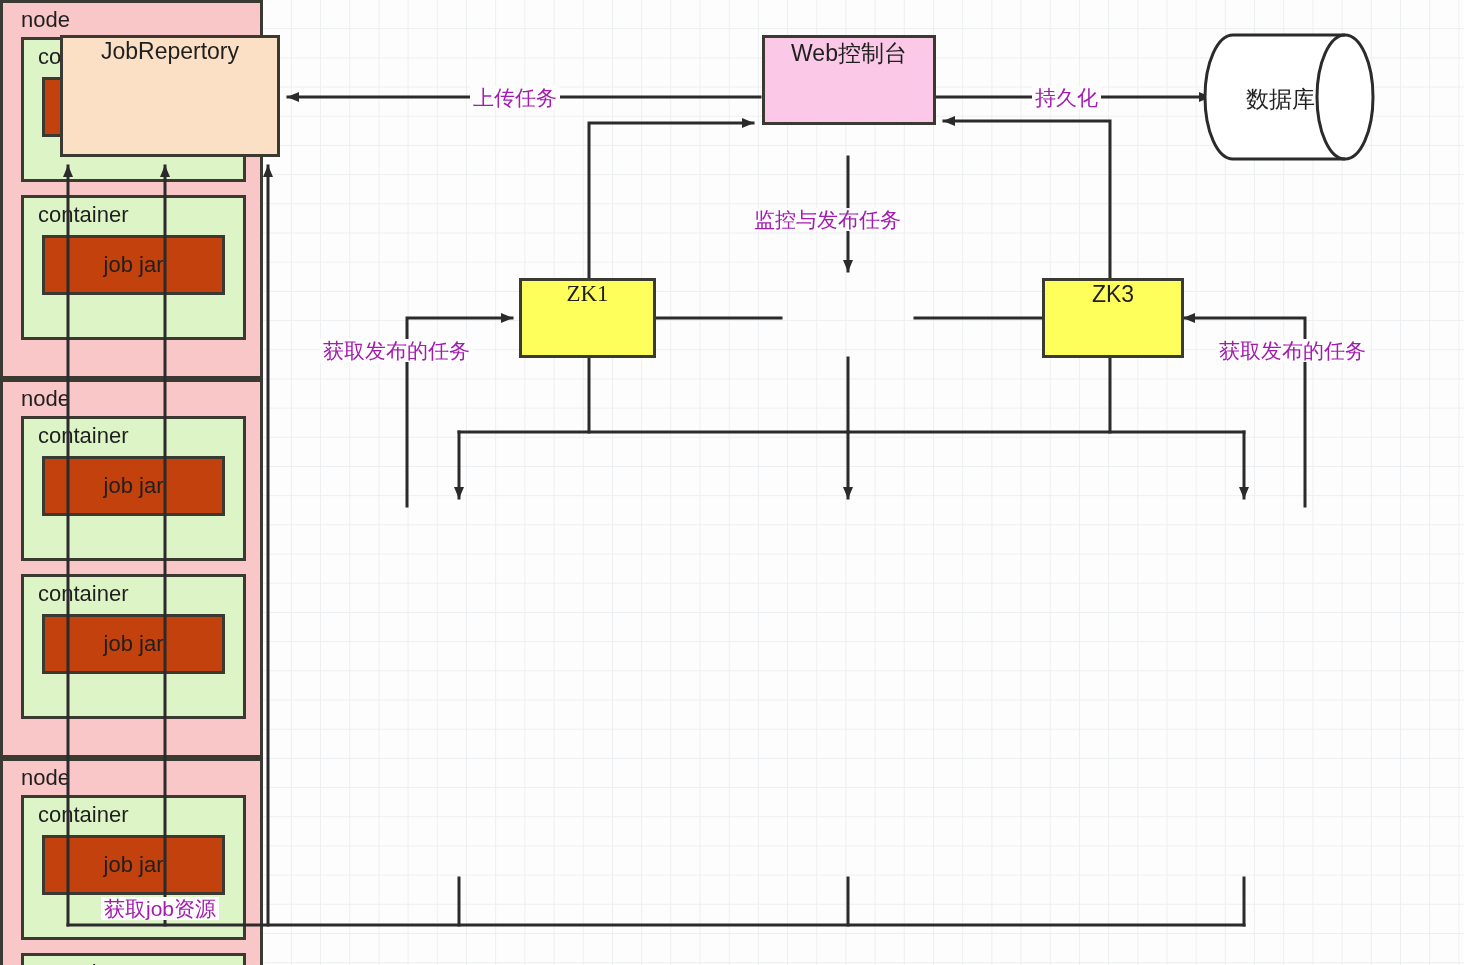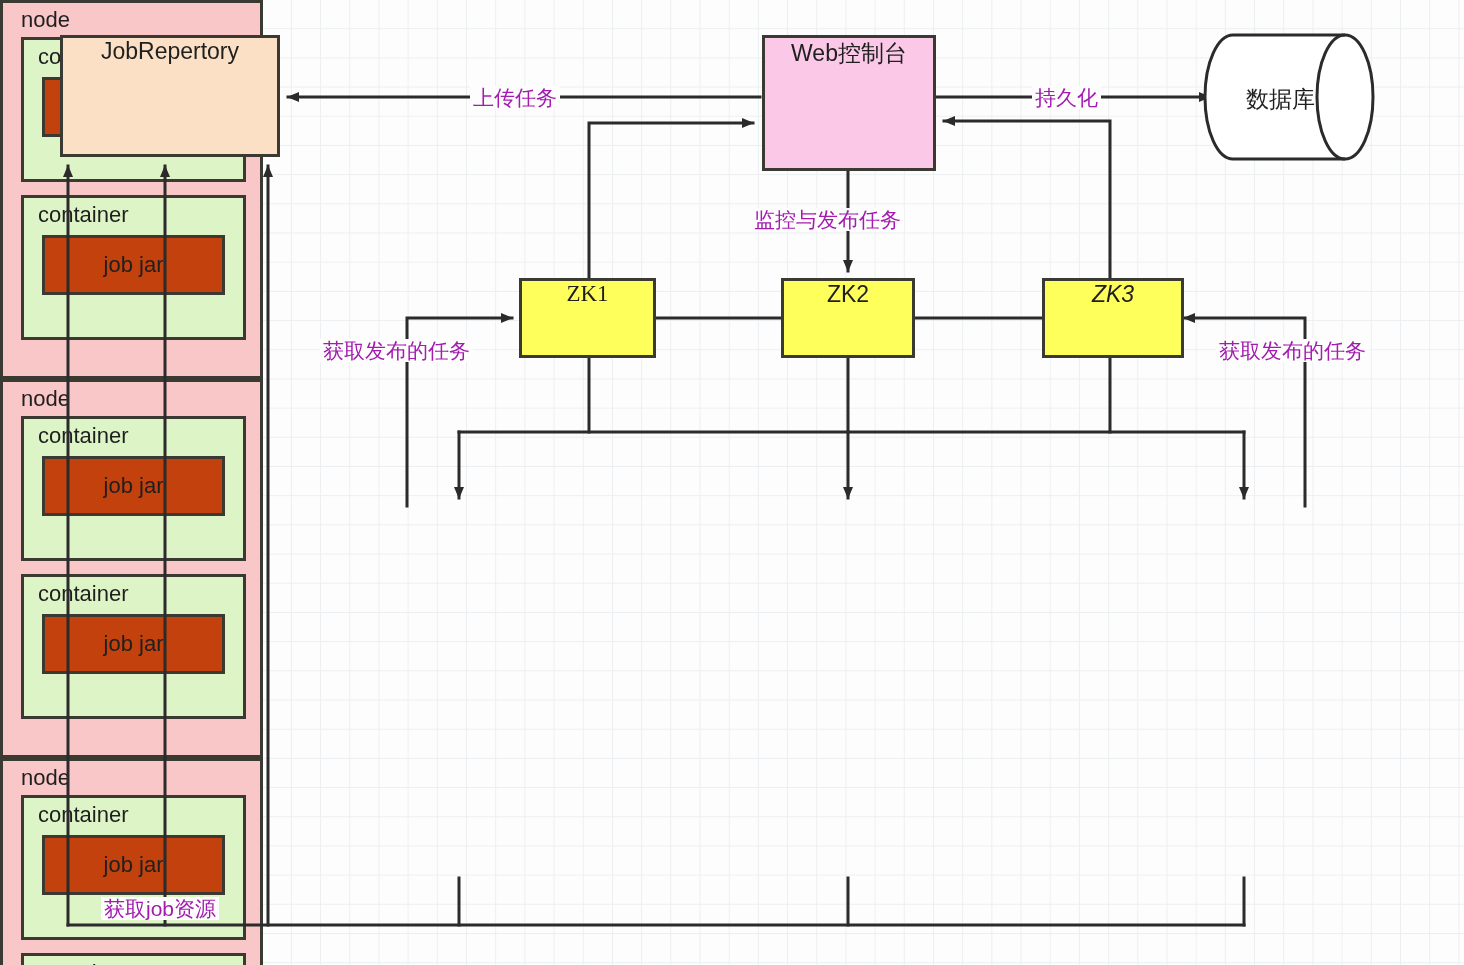--- a/index.html
+++ b/index.html
@@ -157,33 +157,30 @@
     <g>
       <path d="M1233,35 L1345,35 A28,62 0 0 1 1345,159 L1233,159 A28,62 0 0 1 1233,35 Z" fill="#ffffff" stroke="#2b2b2b" stroke-width="3"></path>
       <path d="M1345,35 A28,62 0 0 0 1345,159" fill="none" stroke="#2b2b2b" stroke-width="3"></path>
     </g>
   </svg>
 
   <div class="node-box box-jobrep" style="left:60px; top:35px; width:220px; height:122px;">
     <span>JobRepertory</span>
   </div>
 
-  <div class="node-box box-web" style="left:762px; top:35px; width:174px; height:136px;">
+  <div class="node-box box-web" style="left:762px; top:35px; width:174px; height:90px;">
     <span>Web控制台</span>
   </div>
 
   <div class="db-label" style="left:1246px; top:84px;">数据库</div>
 
   <div class="node-box box-zk" style="left:519px; top:278px; width:137px; height:80px;font-family:Liberation Serif, serif;">
     <span>ZK1</span>
   </div>
-  <div class="node-box box-zk" style="left:781px; top:278px; width:134px; height:80px;">
-    <span>ZK2</span>
-  </div>
-  <div class="node-box box-zk" style="left:1042px; top:278px; width:142px; height:80px;font-style:italic;">
+  <div class="node-box box-zk" style="left:1042px; top:278px; width:142px; height:80px;">
     <span>ZK3</span>
   </div>
 
   <div class="box-node" style="left:331px; top:505px; width:257px; height:373px;">
     <div class="hdr">node</div>
     <div class="box-container" style="height:145px;">
       <div class="hdr">container</div>
       <div class="box-jobjar">job jar</div>
     </div>
     <div class="box-container" style="height:145px; margin-top:13px;">

